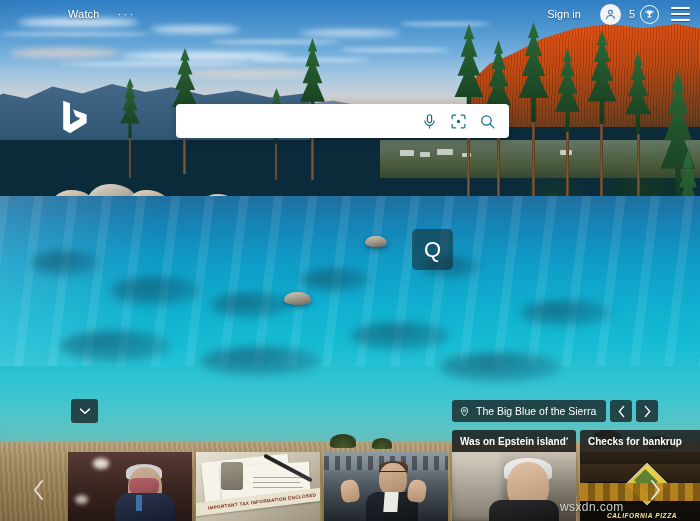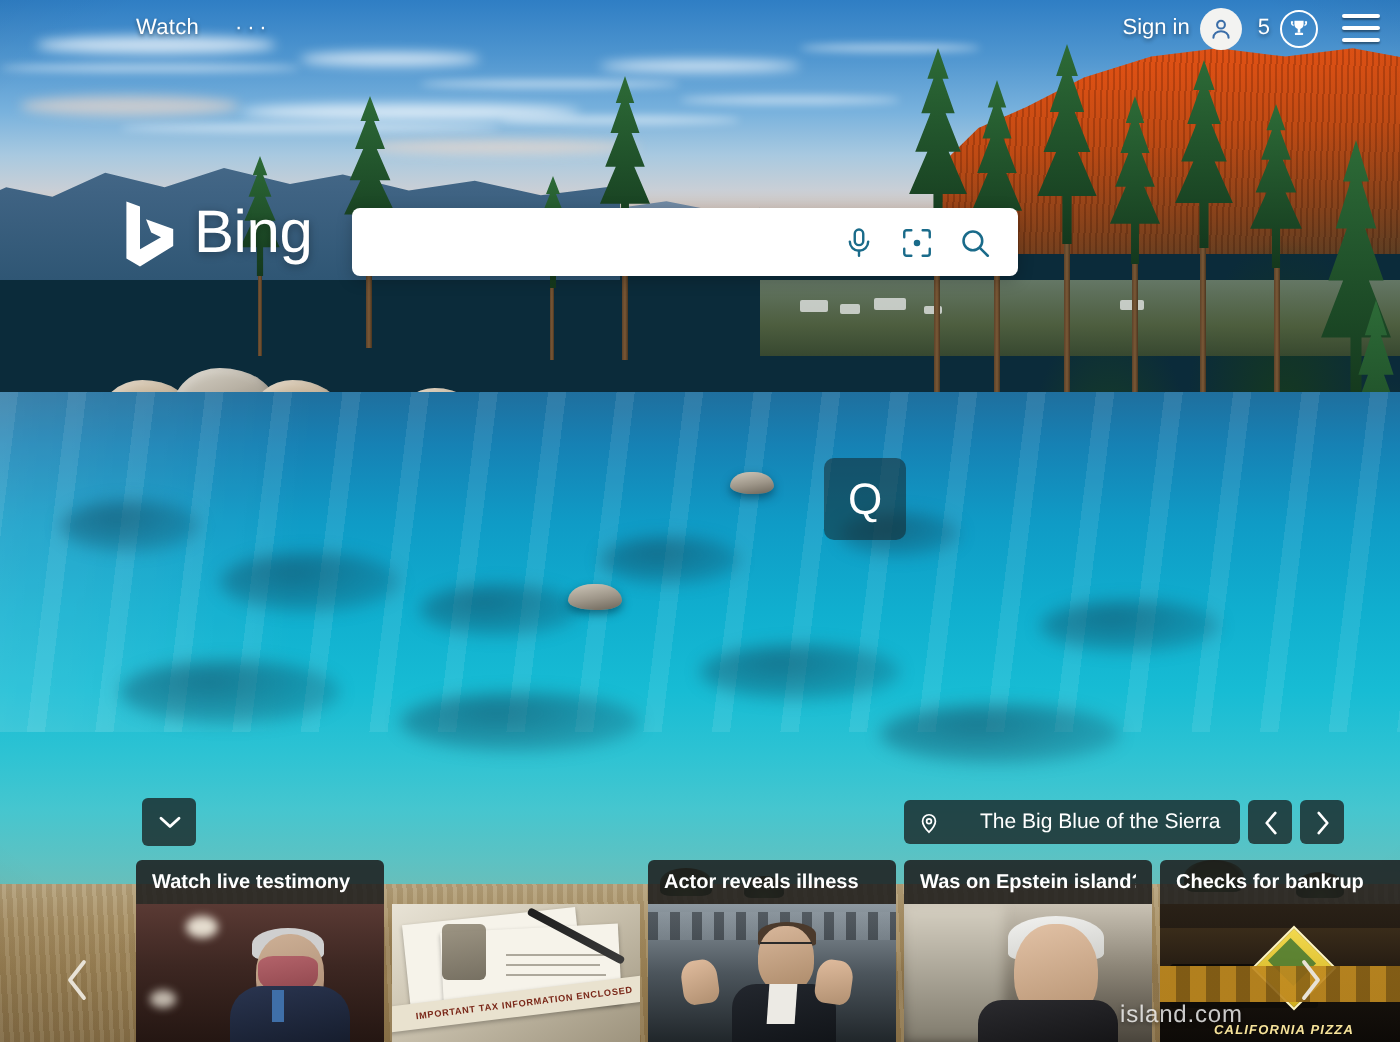--- a/index.html
+++ b/index.html
@@ -248,21 +248,21 @@
     text-shadow: 0 1px 2px rgba(0,0,0,.45);
     cursor: pointer;
   }
   .nav-right {
     margin-left: auto;
     margin-right: 10px;
     display: flex;
     align-items: center;
     gap: 8px;
   }
-  .signin-wrap { display: flex; align-items: center; gap: 5px; }
+  .signin-wrap { display: flex; align-items: center; gap: 19px; }
   .signin-text {
     color: #ffffff;
     font-size: 11px;
     text-shadow: 0 1px 2px rgba(0,0,0,.45);
     cursor: pointer;
     white-space: nowrap;
   }
   .avatar-circle {
     width: 21px; height: 21px;
     border-radius: 50%;
@@ -359,21 +359,21 @@
   .img-title-bar {
     position: absolute;
     left: 452px; top: 400px;
     display: flex; align-items: center; gap: 4px;
     z-index: 22;
   }
   .img-title {
     height: 22px;
     background: rgba(20,20,20,.72);
     border-radius: 3px;
-    display: flex; align-items: center; gap: 20px;
+    display: flex; align-items: center; gap: 6px;
     padding: 0 10px 0 7px;
     cursor: pointer;
   }
   .img-title .label {
     color: #ffffff;
     font-size: 10.5px;
     white-space: nowrap;
   }
   .arrow-btn {
     width: 22px; height: 22px;
@@ -662,21 +662,20 @@
         <span></span>
       </div>
     </div>
   </div>
 
   <div class="logo-row">
     <div class="bing-logo">
       <svg width="26" height="34" viewBox="0 0 26 34">
         <path d="M1.2 0.8 L8.0 3.3 L8.0 24.6 L18.5 18.6 L13.6 16.3 L11.0 9.6 L24.6 14.5 L24.6 23.0 L8.0 33.2 L1.2 29.3 Z" fill="#ffffff"></path>
       </svg>
-      <div class="bing-wordmark">Bing</div>
     </div>
   </div>
 
   <div class="searchbox">
     <input class="search-input" type="text" value="" placeholder="" style="">
     <div class="search-icons">
       <svg class="s-ico" viewBox="0 0 24 24" fill="none" stroke="#1a6b8a" stroke-width="1.7" stroke-linecap="round" stroke-linejoin="round">
         <rect x="9" y="2.5" width="6" height="11" rx="3"></rect>
         <path d="M5.5 11a6.5 6.5 0 0 0 13 0"></path>
         <line x1="12" y1="17.5" x2="12" y2="21"></line>
@@ -732,23 +731,20 @@
   </div>
   <div class="strip-arrow right">
     <svg width="14" height="22" viewBox="0 0 14 22" fill="none" stroke="#e8e2d6" stroke-width="1.9" stroke-linecap="round" stroke-linejoin="round">
       <polyline points="4,2 11,11 4,20"></polyline>
     </svg>
   </div>
 
   <div class="news-strip">
 
     <div class="news-card">
-      <div class="news-headline">
-        <span>Watch live testimony</span>
-      </div>
       <div class="news-thumb t1">
         <div class="glow1"></div>
         <div class="glow2"></div>
         <div class="hair"></div>
         <div class="head"></div>
         <div class="mask"></div>
         <div class="body"></div>
         <div class="tie"></div>
       </div>
     </div>
@@ -762,23 +758,20 @@
         <div class="line" style="left:46%; top:43%; width:38%;"></div>
         <div class="line" style="left:46%; top:50%; width:40%;"></div>
         <div class="pen"></div>
         <div class="band">
           <b>IMPORTANT TAX INFORMATION ENCLOSED</b>
         </div>
       </div>
     </div>
 
     <div class="news-card">
-      <div class="news-headline">
-        <span>Actor reveals illness</span>
-      </div>
       <div class="news-thumb t3">
         <div class="bgrail"></div>
         <div class="hair"></div>
         <div class="head"></div>
         <div class="glass"></div>
         <div class="body"></div>
         <div class="shirt"></div>
         <div class="hand" style="left:14%; top:40%; transform:rotate(-8deg);"></div>
         <div class="hand" style="left:68%; top:40%; transform:rotate(8deg);"></div>
       </div>
@@ -805,15 +798,15 @@
         <div class="dark"></div>
         <div class="sign"></div>
         <div class="signinner"></div>
         <div class="floor"></div>
         <div class="name">CALIFORNIA  PIZZA</div>
       </div>
     </div>
 
   </div>
 
-  <div class="watermark">island.com</div>
+  <div class="watermark">wsxdn.com</div>
 
 </div>
 
 </body></html>

